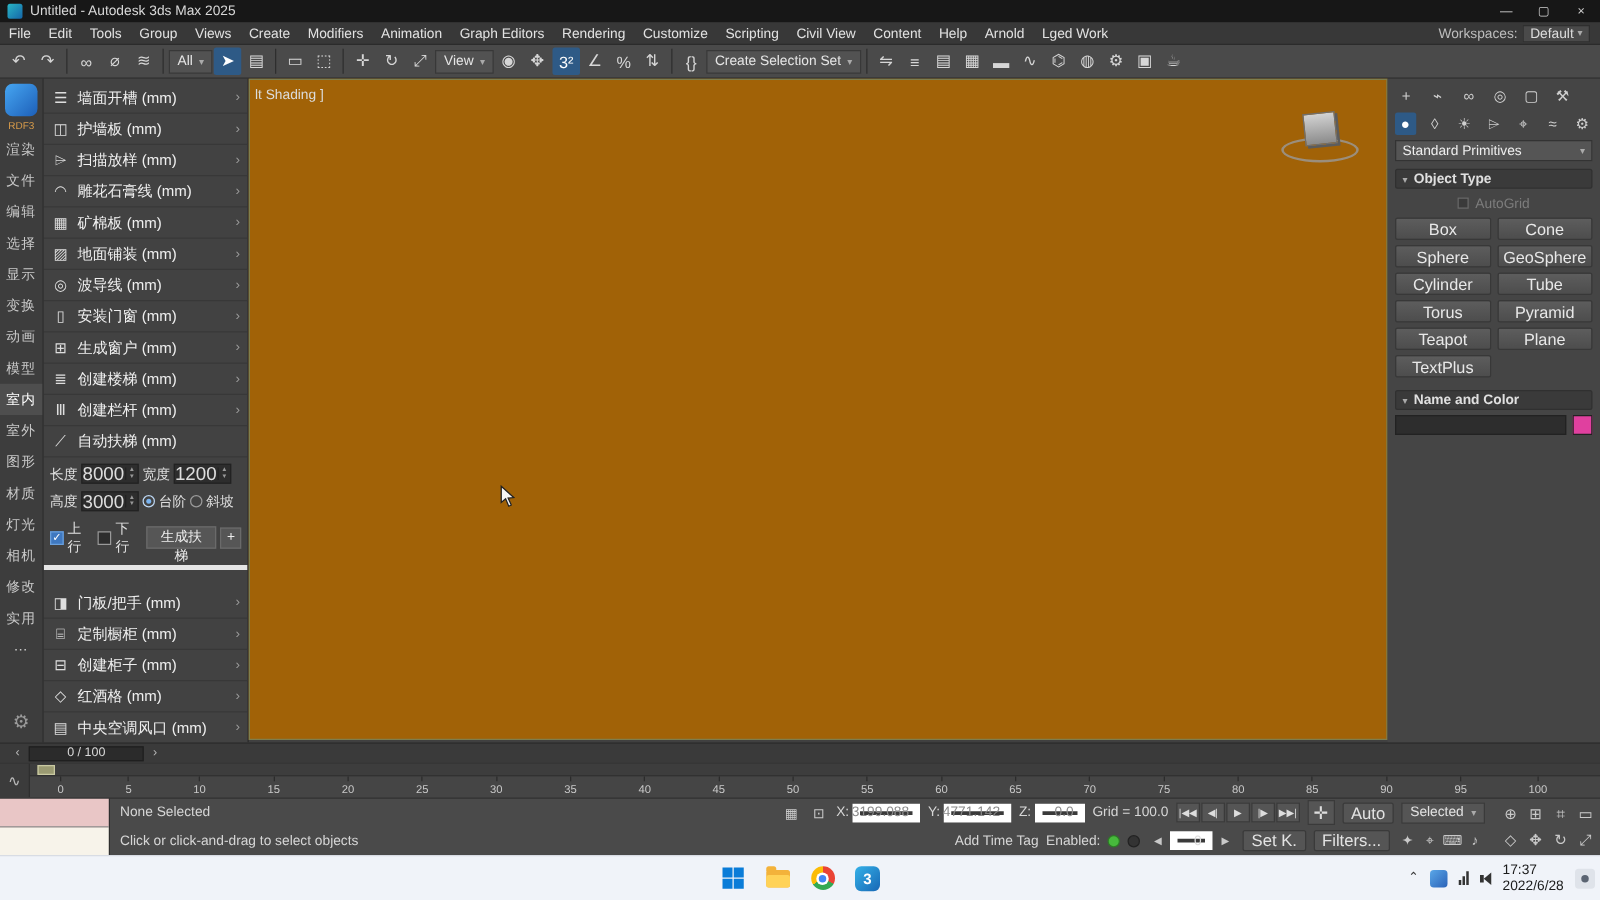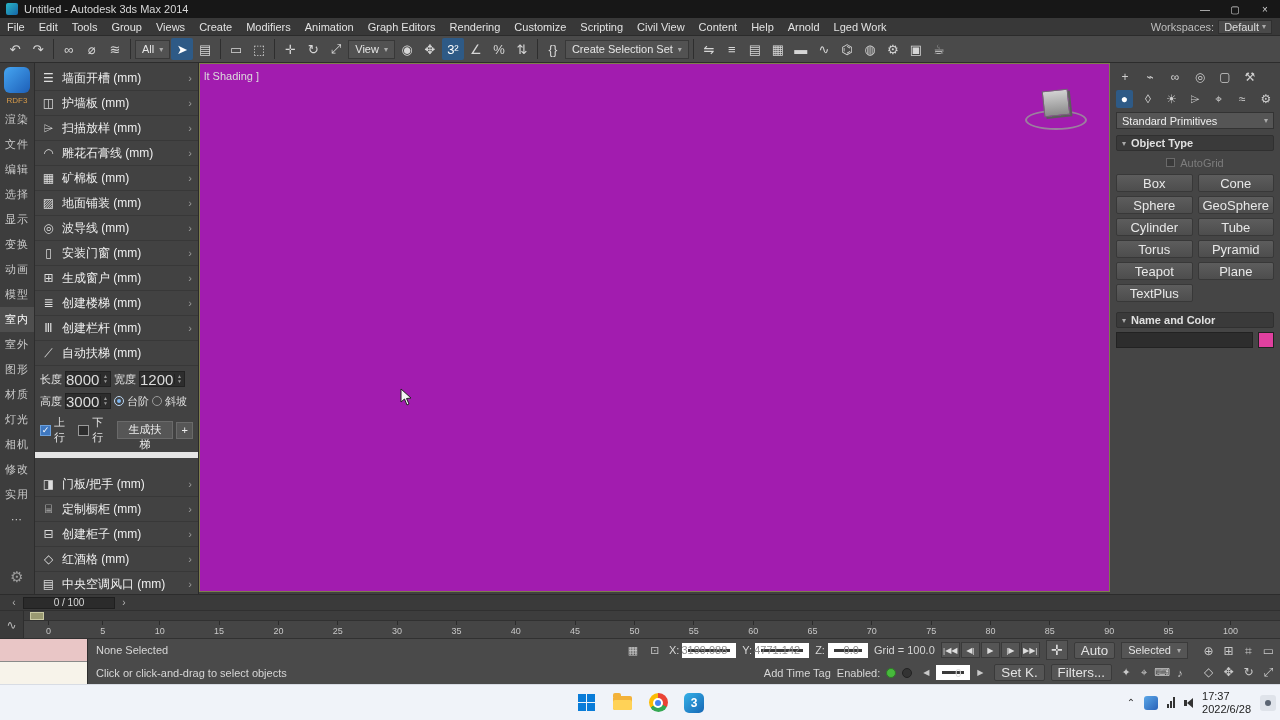--- a/index.html
+++ b/index.html
@@ -39,36 +39,36 @@
   .side-item{width:100%;height:25px;display:flex;align-items:center;justify-content:center;font-size:11px;color:#c9c9c9;cursor:pointer;letter-spacing:1px}
   .side-item.active{color:#ffffff;background:#4e4e4e}
   .side-gear{margin-top:auto;margin-bottom:8px;font-size:15px;color:#9b9b9b;cursor:pointer}
 
   
   #plugin-panel{position:absolute;left:35px;top:63px;width:164px;bottom:126px;background:#424242;border-right:1px solid #2a2a2a;overflow:hidden;padding-top:3px}
   .prow{display:flex;align-items:center;height:25px;padding:0 6px;border-bottom:1px solid #383838;cursor:pointer;gap:6px}
   .prow-icon{width:15px;text-align:center;font-size:12px;color:#dedede;flex:none}
   .prow-label{font-size:12px;color:#efefef;white-space:nowrap}
   .prow-chevron{margin-left:auto;color:#9a9a9a;font-size:11px}
-  .pparams{padding:5px 5px 7px;border-bottom:6px solid #e5e5e5;font-size:11px;color:#e0e0e0}
+  .pparams{padding:5px 5px 7px;border-bottom:4px solid #e5e5e5;font-size:11px;color:#e0e0e0}
   .pline{display:flex;align-items:center;gap:3px;margin-bottom:6px}
   .spin{display:flex;align-items:center;background:#2d2d2d;border:1px solid #222;height:16px}
   .spin-val{width:34px;text-align:right;padding-right:2px;color:#ddd;font-size:15px}
   .spin-arrows{display:flex;flex-direction:column;font-size:5px;color:#999;line-height:5px;padding:0 2px;border-left:1px solid #222}
   .radio{width:10px;height:10px;border:1px solid #9a9a9a;border-radius:50%;display:inline-block;position:relative;flex:none}
   .radio.checked{border-color:#bcd6f2}
   .radio.checked::after{content:"";position:absolute;left:2px;top:2px;width:4px;height:4px;border-radius:50%;background:#7ab4f0}
   .checkbox{width:11px;height:11px;border:1px solid #9a9a9a;display:inline-flex;align-items:center;justify-content:center;font-size:9px;flex:none;background:#2d2d2d;color:#fff}
   .checkbox.checked{background:#3f78c0;border-color:#6ba0dc}
   .pbtn{background:#565656;border:1px solid #6a6a6a;color:#eee;font-size:11px;height:18px;padding:0 6px;cursor:pointer}
   .pbtn-plus{width:17px;height:17px;background:#565656;border:1px solid #6a6a6a;color:#eee;display:flex;align-items:center;justify-content:center;font-size:11px;cursor:pointer}
   .pgap{height:14px}
 
   
-  #viewport{position:absolute;left:199px;top:63px;right:170px;bottom:128px;background:#a21caf;border:1px solid #7e7e4d;overflow:hidden}
+  #viewport{position:absolute;left:199px;top:63px;right:170px;bottom:128px;background:#a16207;border:1px solid #7e7e4d;overflow:hidden}
   .vp-label{position:absolute;left:4px;top:6px;font-size:11px;color:#dcdcdc}
   .viewcube{position:absolute;right:16px;top:16px;width:70px;height:62px}
   .vc-ring{position:absolute;left:2px;top:30px;width:62px;height:20px;border:2px solid #9a9a9a;border-radius:50%;opacity:.8}
   .vc-cube{position:absolute;left:20px;top:10px;width:26px;height:26px;background:linear-gradient(#d2d2d2,#8b8b8b);border:1px solid #6f6f6f;transform:rotate(-6deg);box-shadow:2px 2px 0 #5c5c5c}
   #cursor{position:absolute;left:200px;top:324px;width:12px;height:18px}
 
   
   #command-panel{position:absolute;right:0;top:63px;width:170px;bottom:126px;background:#454545;padding:4px 6px;overflow:hidden;font-size:11px}
   .cp-iconrow{display:flex;align-items:center;gap:7px;height:20px;margin-bottom:2px}
   .cp-icon{width:18px;height:18px;display:flex;align-items:center;justify-content:center;color:#cfcfcf;font-size:12px;border-radius:2px;cursor:pointer}
@@ -145,21 +145,21 @@
   .notif{width:16px;height:16px;border-radius:3px;background:#dfe3ea;display:flex;align-items:center;justify-content:center;cursor:pointer}
   .notif::before{content:"";width:6px;height:6px;border-radius:50%;background:#5b6472}
 </style>
 </head>
 <body>
 
 <div id="screen">
 
   <header id="titlebar">
     <span class="app-icon"></span>
-    <span>Untitled - Autodesk 3ds Max 2014</span>
+    <span>Untitled - Autodesk 3ds Max 2025</span>
     <div class="win-controls">
       <button class="win-btn">—</button>
       <button class="win-btn">▢</button>
       <button class="win-btn close">×</button>
     </div>
   </header>
 
   <nav id="menubar">
     <div class="menu-items">
 

